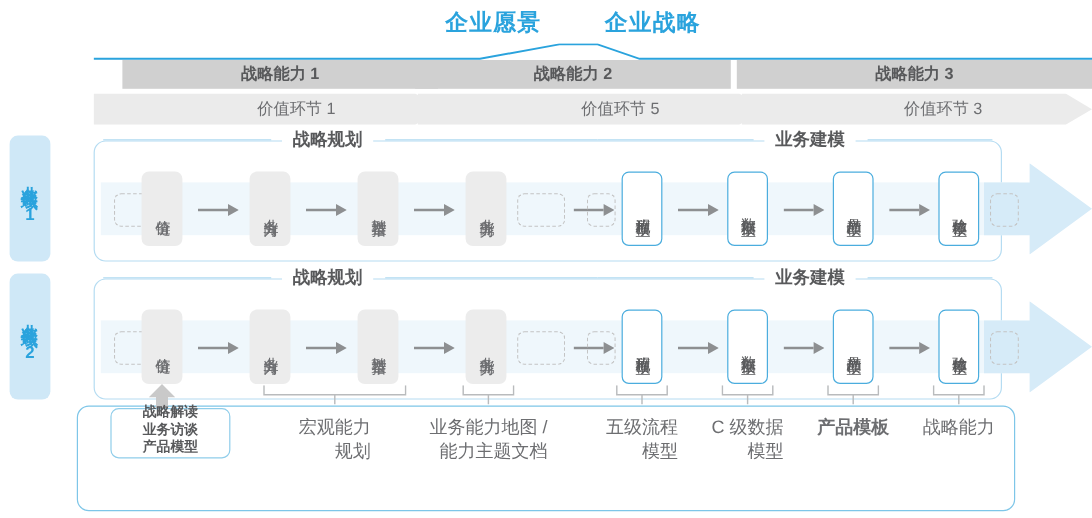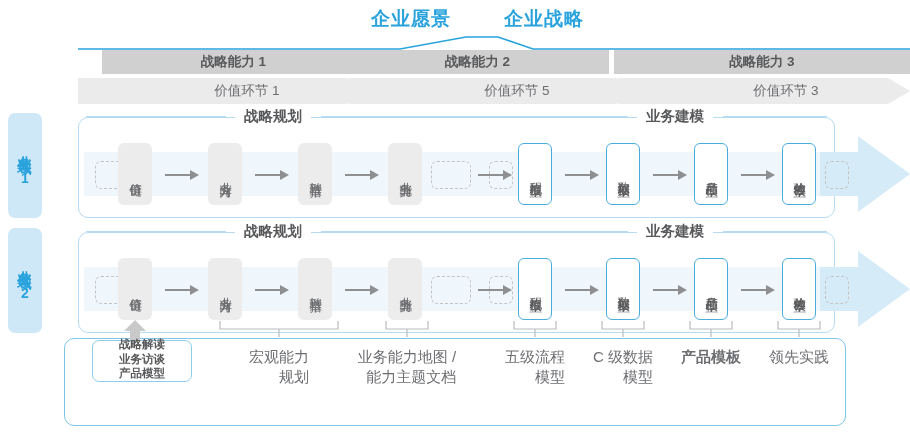--- a/index.html
+++ b/index.html
@@ -354,16 +354,16 @@
     <div>模型</div>
   </div>
   <div class="tool-label" style="left:623px;top:347px;">
     <div>C 级数据</div>
     <div>模型</div>
   </div>
   <div class="tool-label" style="left:711px;top:347px;font-weight:bold;">
     <div>产品模板</div>
   </div>
   <div class="tool-label" style="left:799px;top:347px;">
-    <div>领先实践</div>
+    <div>战略能力</div>
   </div>
 
 </div>
 
 </body></html>

